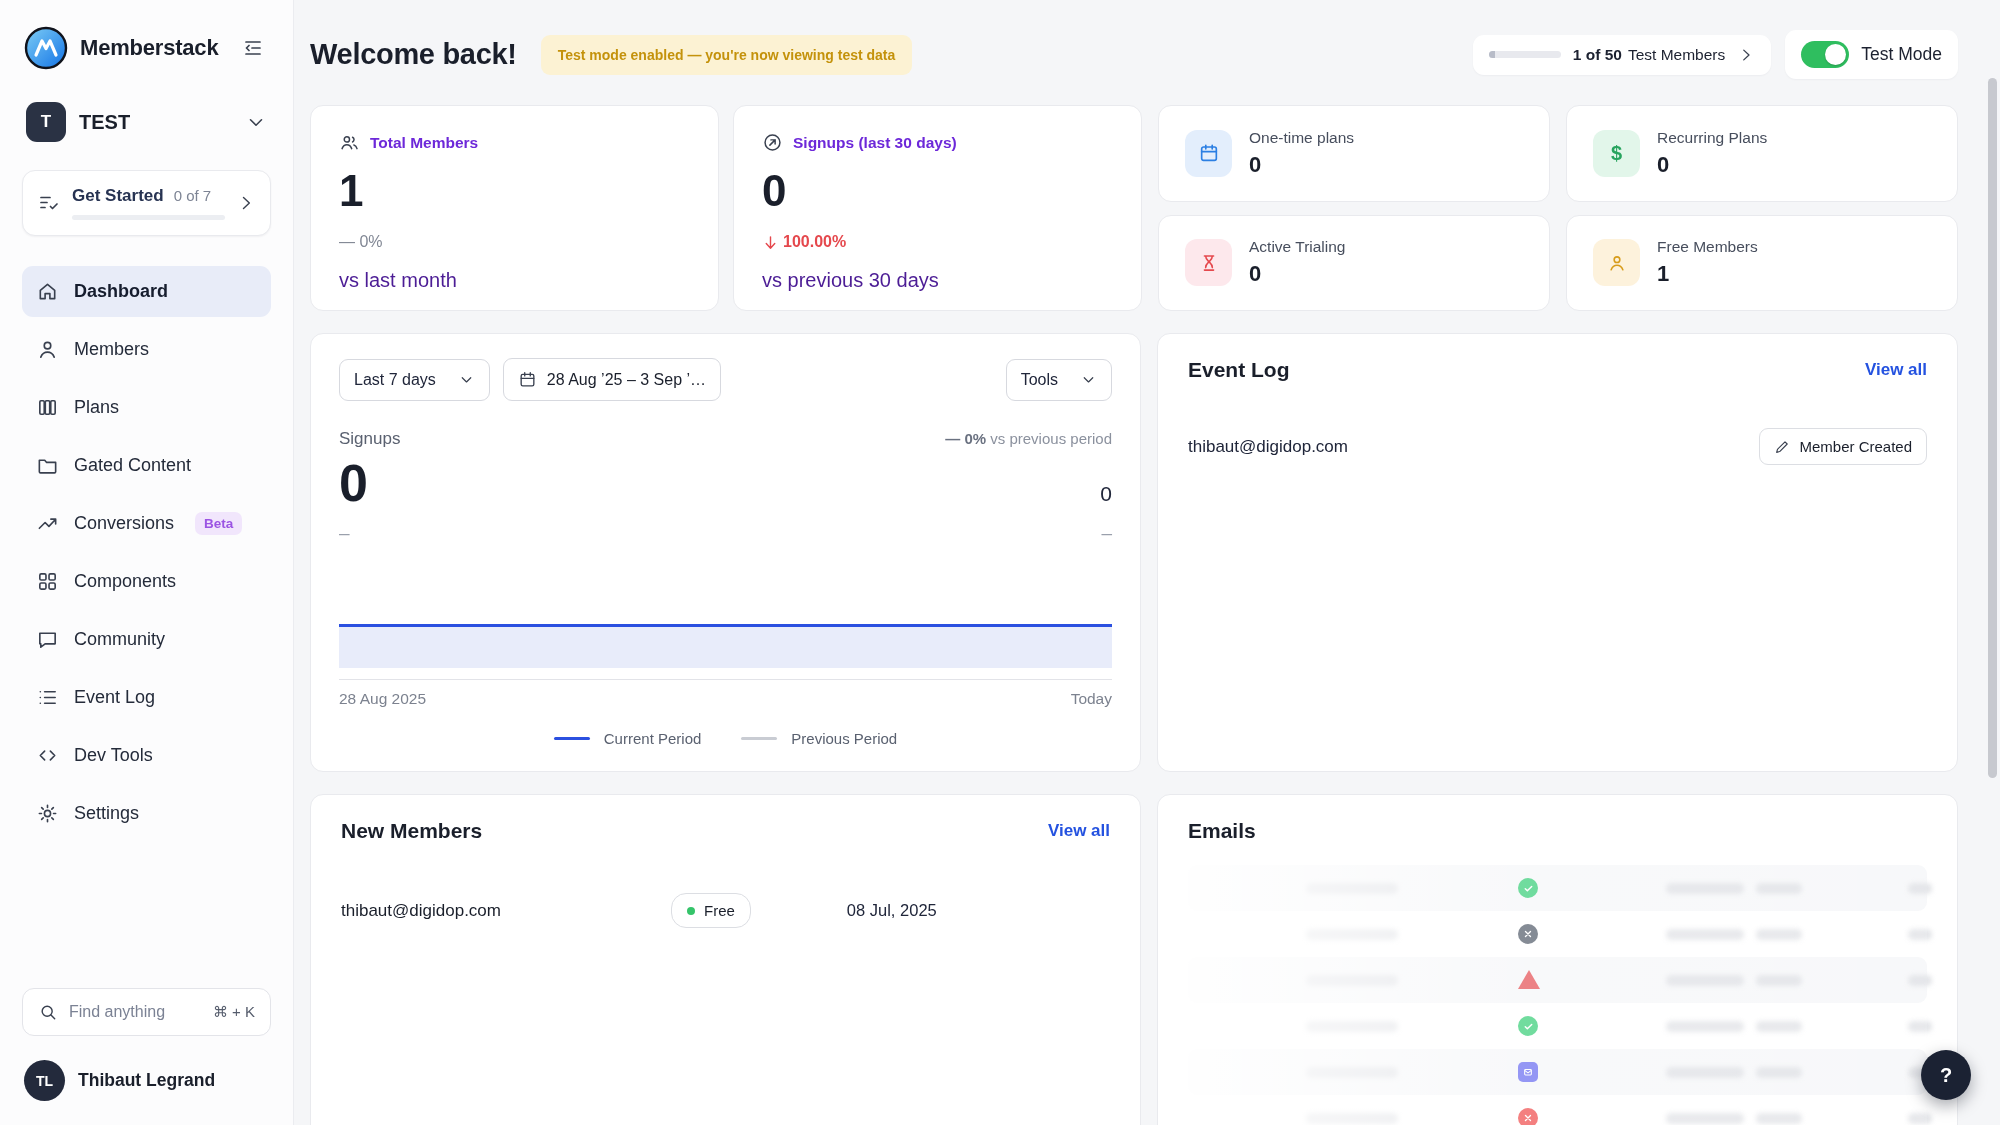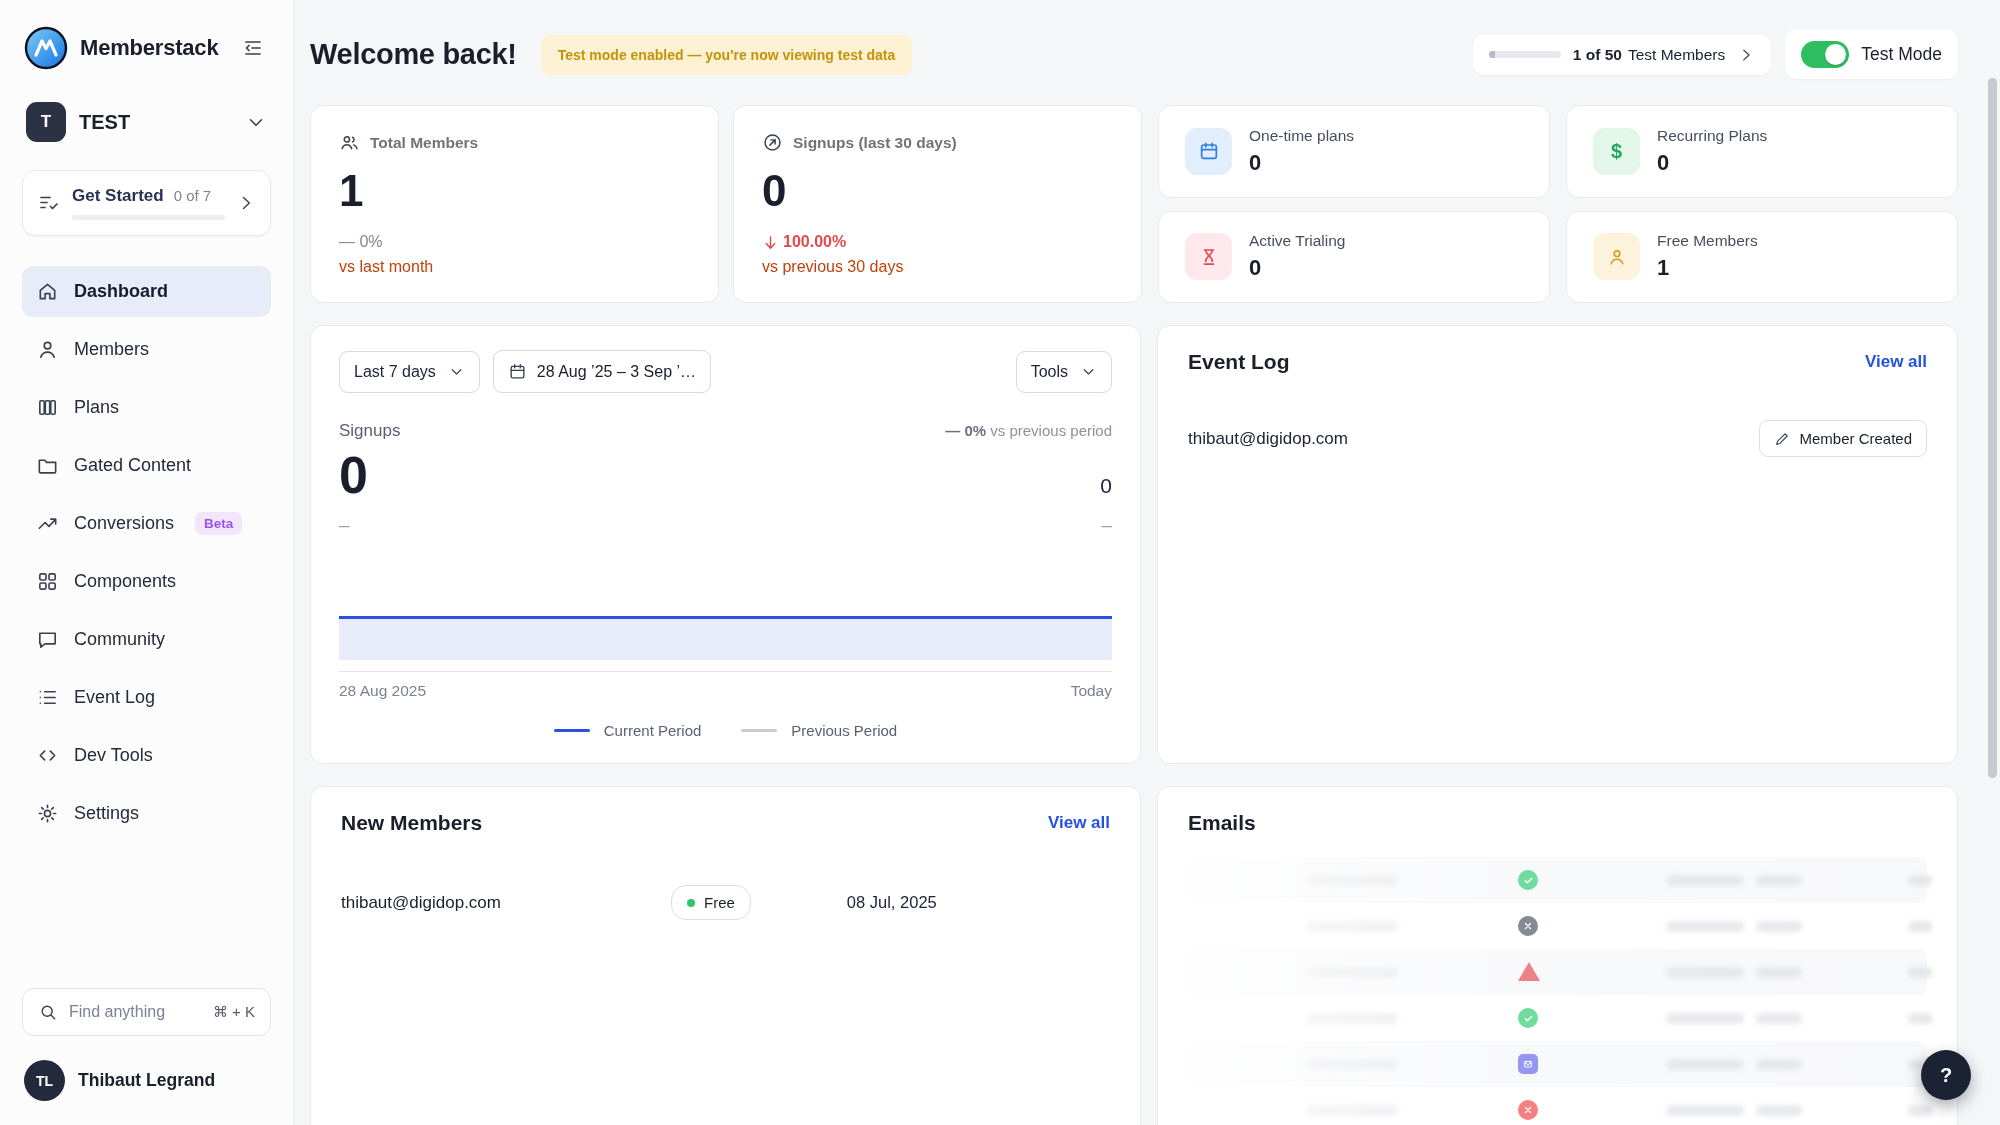--- a/index.html
+++ b/index.html
@@ -48,42 +48,42 @@
   .pill-label{font-size:15.5px;color:#1c2130;margin-left:-6px}
   .testmode-pill{margin-left:14px}
   .toggle{width:48px;height:27px;border-radius:14px;background:#2fbe5f;position:relative;cursor:pointer}
   .toggle-knob{position:absolute;top:3px;right:3px;width:21px;height:21px;border-radius:50%;background:#fff;box-shadow:0 1px 2px rgba(0,0,0,.2)}
   .testmode-label{font-size:17.5px;color:#1c2130}
 
   .card{background:#fff;border:1px solid #e9eaee;border-radius:13px}
 
   .stats-row{display:flex;gap:14px;margin-top:26px;height:206px}
   .stat-card{width:409px;padding:26px 28px}
-  .stat-label-row{display:flex;align-items:center;gap:10px;font-size:15.5px;font-weight:600;color:#737373}
+  .stat-label-row{display:flex;align-items:center;gap:10px;font-size:15.5px;font-weight:600;color:#6d28d9}
   .stat-value{font-size:44px;font-weight:700;margin-top:16px;line-height:1}
   .stat-delta{margin-top:20px;font-size:16px;color:#81879
 
 4}
   .stat-delta{margin-top:20px;font-size:16px;color:#818794;display:flex;align-items:center;gap:4px}
   .stat-delta.neg{color:#e5484d;font-weight:600}
-  .stat-compare{margin-top:7px;font-size:16px;color:#c2410c}
+  .stat-compare{margin-top:18px;font-size:20px;color:#4c1d95}
   .mini-grid{flex:1;display:grid;grid-template-columns:1fr 1fr;gap:13px 16px;margin-left:2px}
   .mini-card{display:flex;align-items:center;gap:17px;padding:0 26px}
   .mini-icon{width:47px;height:47px;border-radius:12px;display:flex;align-items:center;justify-content:center;font-size:20px;font-weight:700}
   .mi-blue{background:#e3eefc;color:#2b7fe3}
   .mi-green{background:#e2f6ea;color:#27a45e}
   .mi-red{background:#fde8ec;color:#e5484d}
   .mi-amber{background:#fdf2dc;color:#d79c1b}
   .mini-label{font-size:15.5px;color:#474e5d}
   .mini-value{font-size:22px;font-weight:700;margin-top:5px}
 
   .row2{display:flex;gap:16px;margin-top:22px;height:455px}
   .chart-card{width:831px;padding:24px 28px;display:flex;flex-direction:column}
   .chart-controls{display:flex;align-items:center;gap:13px}
-  .select{border:1.5px solid #d7d9df;border-radius:9px;padding:11px 14px;font-size:16px;color:#20263а;display:flex;align-items:center;gap:12px;cursor:pointer;background:#fff}
+  .select{border:1.5px solid #d7d9df;border-radius:9px;padding:11px 14px;font-size:16px;color:#20263а;display:flex;align-items:center;gap:22px;cursor:pointer;background:#fff}
   .select{color:#20263a}
   .date-btn{border:1.5px solid #d7d9df;border-radius:9px;padding:11px 14px;font-size:16px;display:flex;align-items:center;gap:10px;cursor:pointer;background:#fff;max-width:230px;white-space:nowrap;overflow:hidden}
   .ctrl-spacer{flex:1}
   .series-row{display:flex;align-items:baseline;justify-content:space-between;margin-top:28px}
   .series-label{font-size:17px;color:#5a6170}
   .series-delta{font-size:15px;color:#8b919e}
   .series-delta b{color:#6a7180;font-weight:600}
   .values-row{display:flex;align-items:flex-end;justify-content:space-between;margin-top:6px}
   .big-value{font-size:52px;font-weight:700;line-height:1.1}
   .right-value{font-size:21px;font-weight:500;color:#20263a;padding-bottom:6px}

